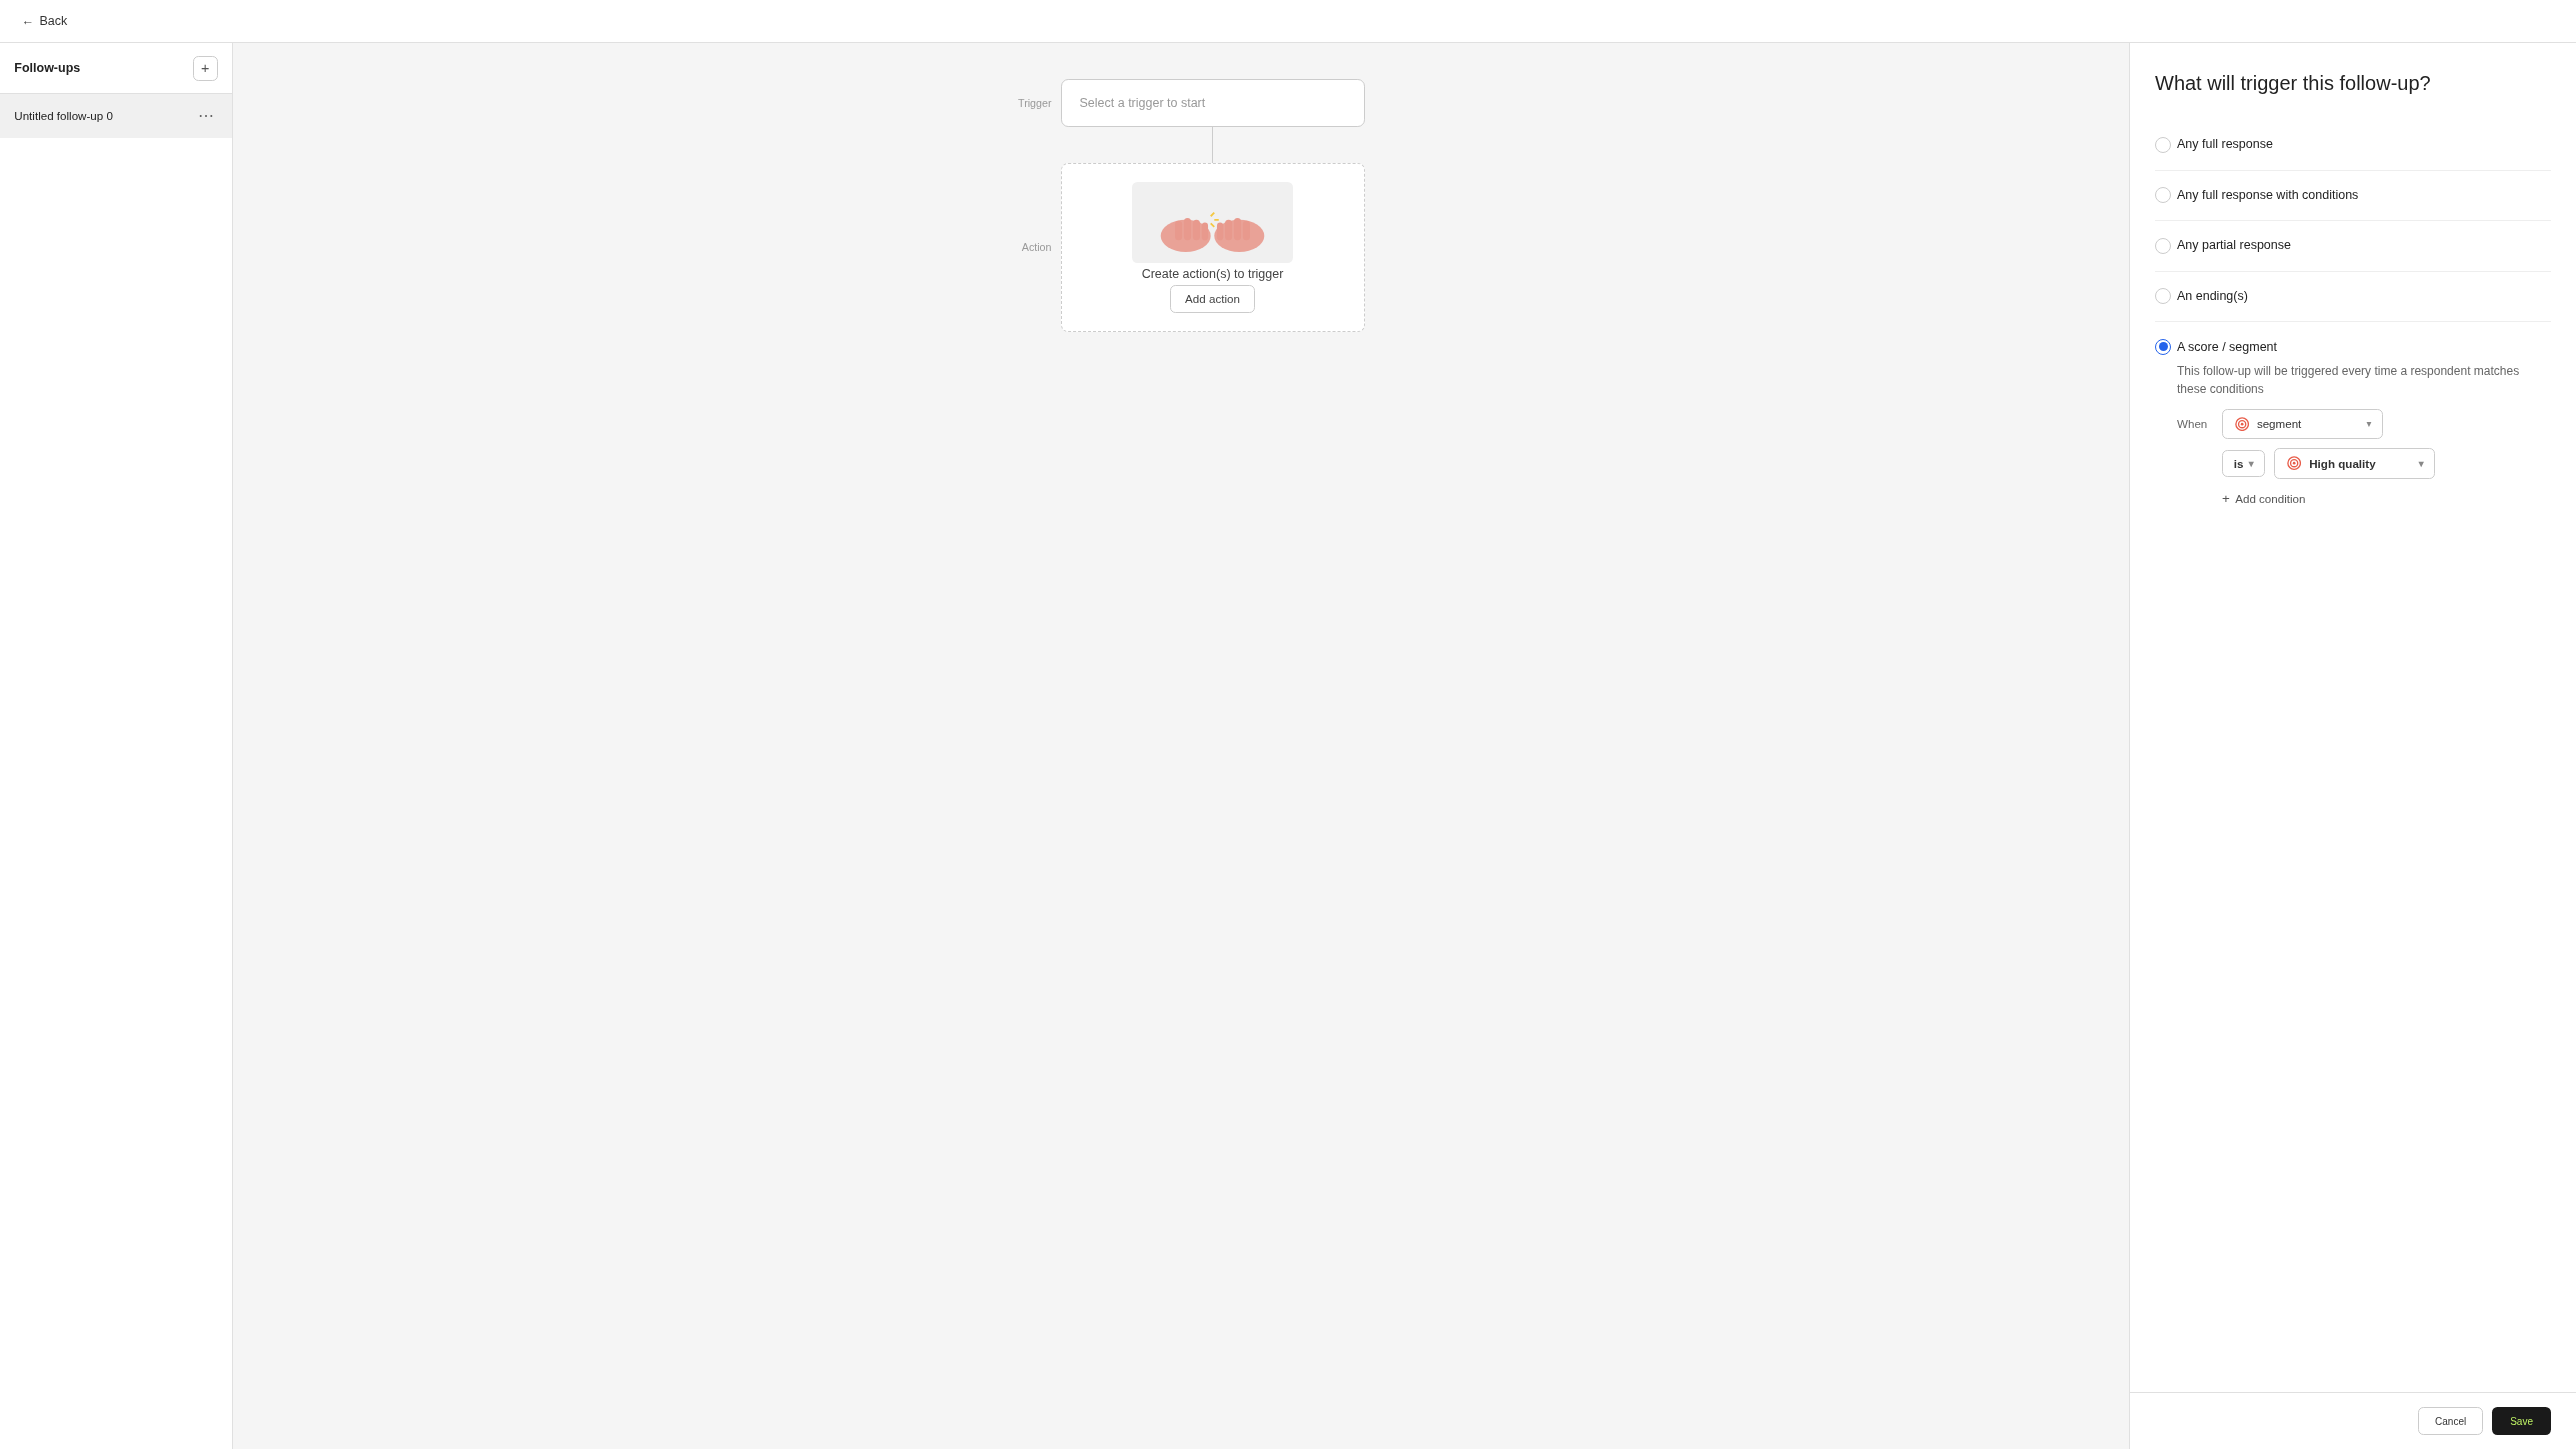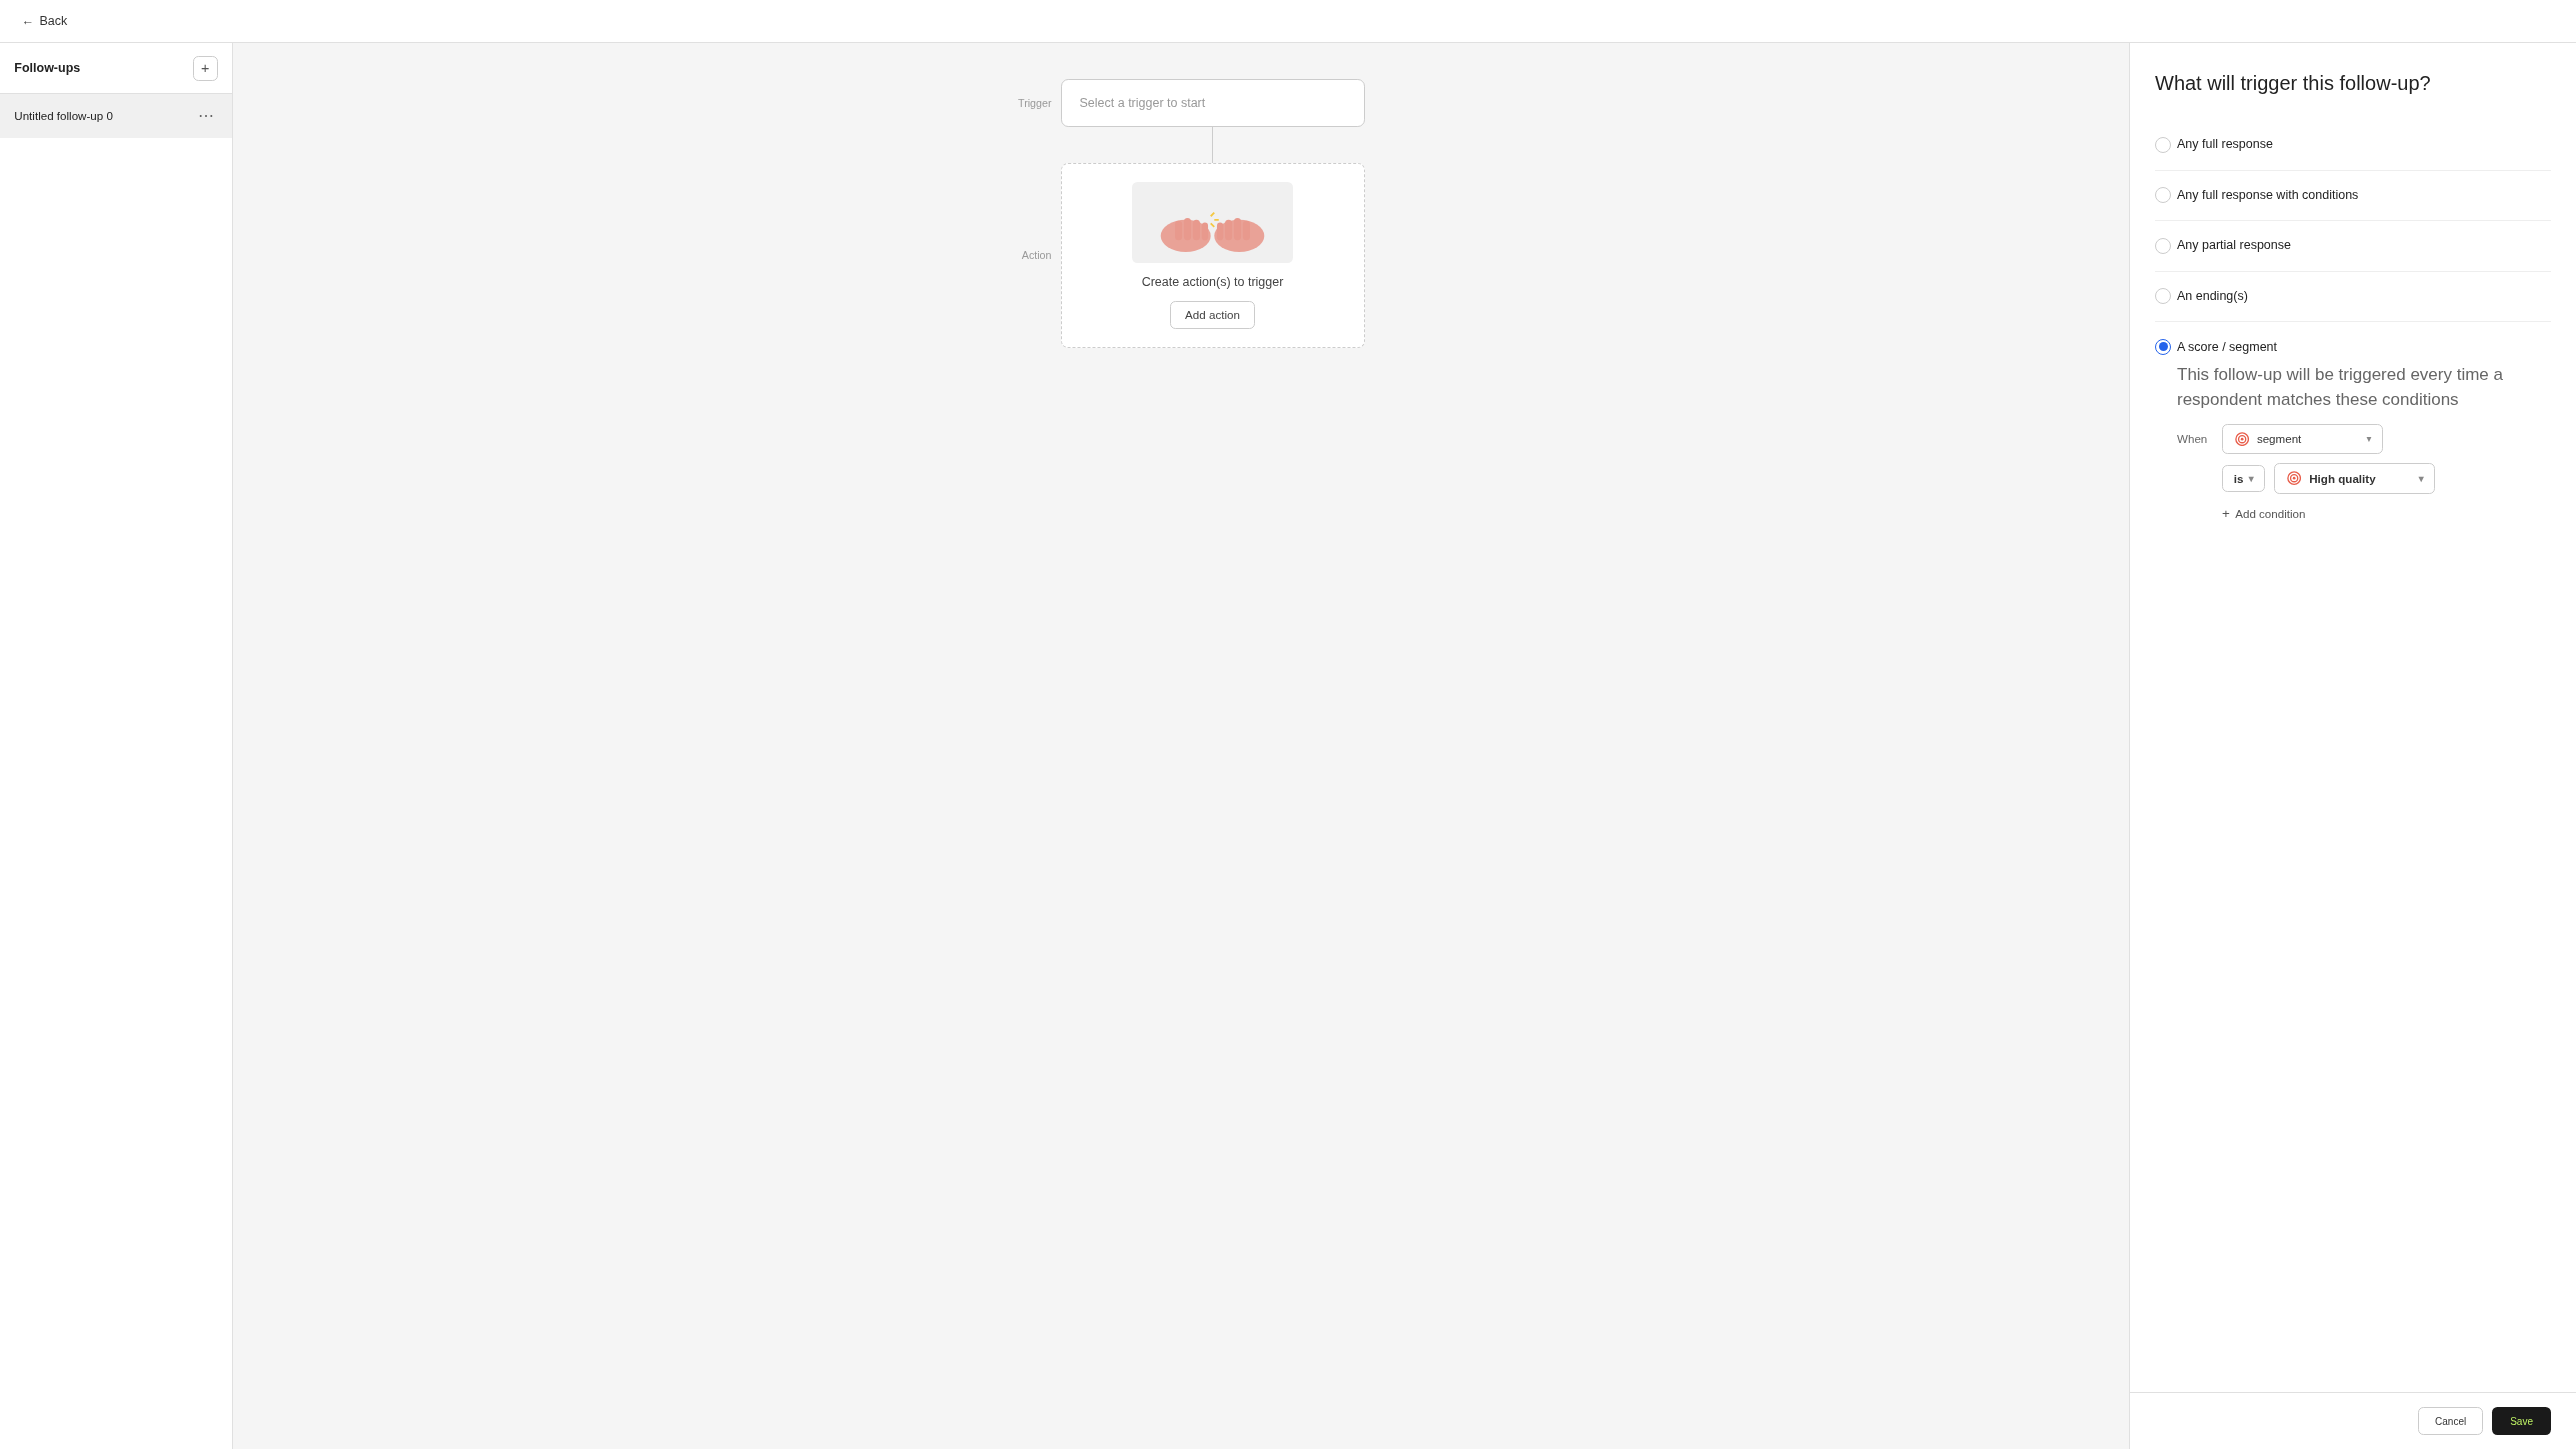--- a/index.html
+++ b/index.html
@@ -119,21 +119,21 @@
     }
     .action-box {
       width: 304px;
       padding: 18px;
       border: 1.8px dashed #ccc;
       border-radius: 7.2px;
       background: #fff;
       display: flex;
       flex-direction: column;
       align-items: center;
-      gap: 12px;
+      gap: 4px;
     }
     .action-illustration {
       width: 161px;
       height: 81px;
       background: #f0f0f0;
       border-radius: 5.4px;
       display: flex;
       align-items: center;
       justify-content: center;
       overflow: hidden;
@@ -200,21 +200,21 @@
       height: 9px;
       border-radius: 50%;
       background: #2563eb;
     }
     .option-label {
       font-size: 12.5px;
       color: #222;
       line-height: 1.4;
     }
     .option-desc {
-      font-size: 17px;
+      font-size: 12px;
       color: #666;
       margin-top: 5.4px;
       line-height: 1.5;
     }
 
     
     .conditions-area {
       margin-top: 10.7px;
       display: flex;
       flex-direction: column;

